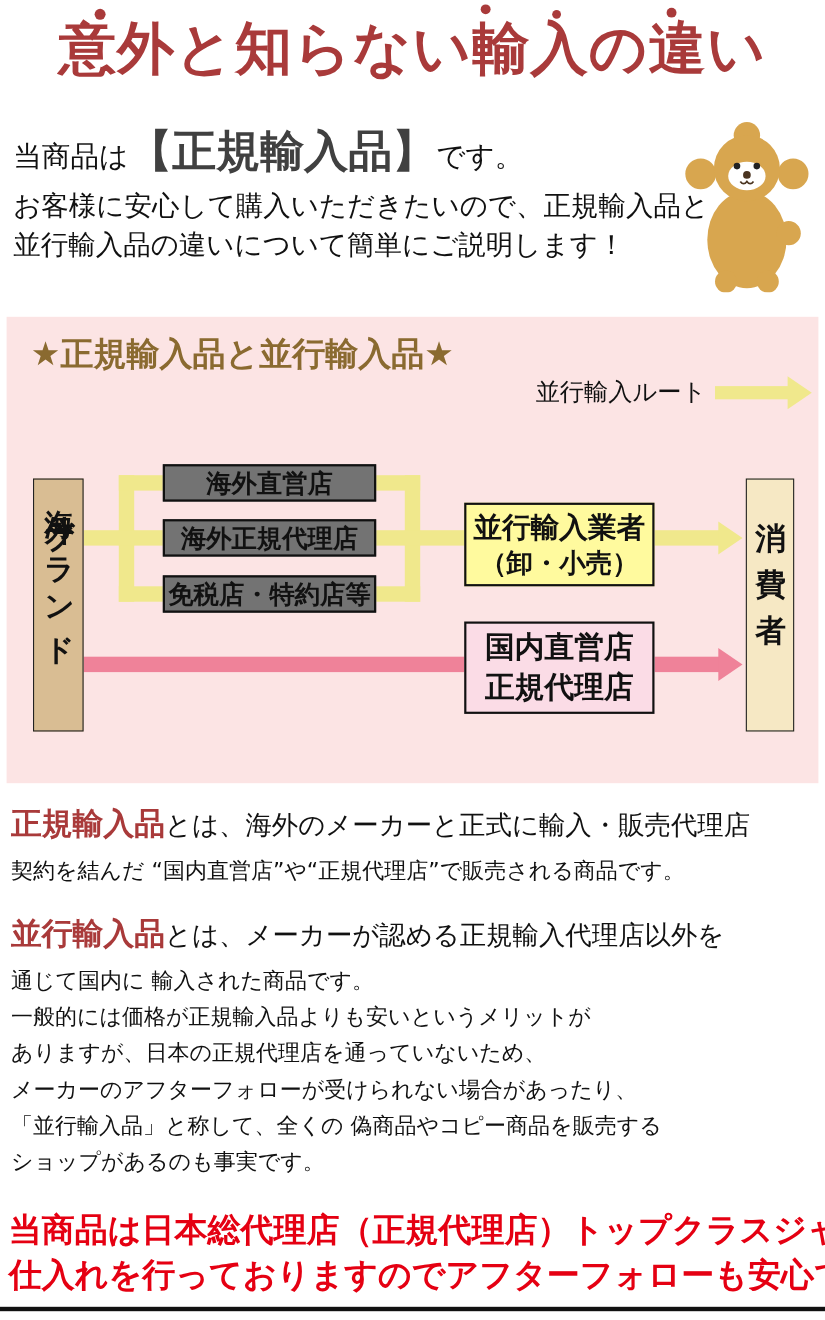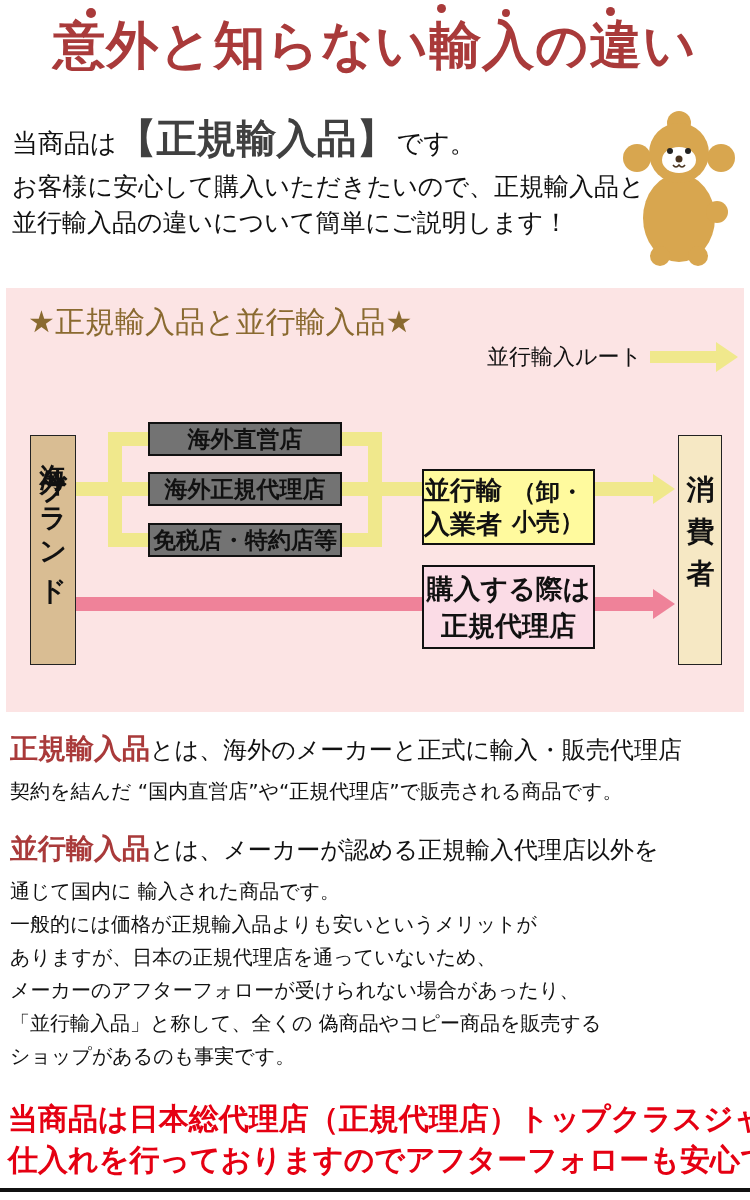--- a/index.html
+++ b/index.html
@@ -20,21 +20,21 @@
   .intro-hl{font-size:40px;font-weight:bold;color:#404040;}
   .intro-line{font-size:25px;line-height:36px;white-space:nowrap;}
   
   .dog{position:absolute;left:620px;top:108px;width:118px;height:158px;}
   
   .diagram{
     position:absolute;left:6px;top:288px;width:738px;height:424px;
     background:#fce4e4;
   }
   .diag-title{
-    position:absolute;left:22px;top:14px;font-size:30px;font-weight:normal;color:#8a6a30;
+    position:absolute;left:22px;top:14px;font-size:30px;font-weight:bold;color:#8a6a30;
     white-space:nowrap;
   }
   .legend{position:absolute;right:6px;top:54px;}
   .legend-row{display:flex;align-items:center;height:30px;margin-bottom:6px;}
   .legend-label{font-size:22px;margin-right:8px;white-space:nowrap;}
   .legend-arrow{position:relative;width:88px;height:30px;}
   .legend-arrow .bar{position:absolute;left:0;top:9px;width:68px;height:12px;}
   .legend-arrow .head{position:absolute;left:66px;top:0;width:0;height:0;
     border-top:15px solid transparent;border-bottom:15px solid transparent;}
   .y-bg{background:#f0e88c;} .p-bg{background:#ef8299;}
@@ -43,22 +43,22 @@
   .pline{position:absolute;background:#ef8299;}
   .ahead{position:absolute;width:0;height:0;border-top:15px solid transparent;border-bottom:15px solid transparent;}
   
   .box{position:absolute;display:flex;align-items:center;justify-content:center;box-sizing:border-box;}
   .box-source{left:24px;top:147px;width:46px;height:230px;background:#d9bd93;border:1px solid #222;
     writing-mode:vertical-rl;text-orientation:upright;font-size:27px;font-weight:bold;letter-spacing:5px;
     justify-content:flex-start;padding-top:6px;}
   .box-shop{left:142px;width:194px;height:34px;background:#737373;border:2px solid #111;
     font-size:23px;font-weight:bold;white-space:nowrap;}
   .shop1{top:134px;} .shop2{top:184px;} .shop3{top:235px;}
-  .box-dealer{left:416px;top:181px;width:173px;height:76px;background:#fffa9e;border:2px solid #111;
-    flex-direction:row;font-weight:bold;}
+  .box-dealer{left:416px;top:169px;width:173px;height:76px;background:#fffa9e;border:2px solid #111;
+    flex-direction:column;font-weight:bold;}
   .box-dealer .l1{font-size:26px;line-height:34px;}
   .box-dealer .l2{font-size:24px;line-height:30px;}
   .box-official{left:416px;top:277px;width:173px;height:84px;background:#fbdce6;border:2px solid #111;
     flex-direction:column;font-weight:bold;}
   .box-official .l1,.box-official .l2{font-size:27px;line-height:37px;}
   .box-consumer{left:672px;top:147px;width:44px;height:230px;background:#f6e8c4;border:1px solid #222;
     writing-mode:vertical-rl;text-orientation:upright;font-size:28px;font-weight:bold;letter-spacing:42px;
     justify-content:flex-start;padding-top:16px;}
   
   .defs{position:absolute;left:10px;top:724px;width:732px;}
@@ -140,21 +140,21 @@
 
     <div class="box box-source">海外ブランド</div>
     <div class="box box-shop shop1">海外直営店</div>
     <div class="box box-shop shop2">海外正規代理店</div>
     <div class="box box-shop shop3">免税店・特約店等</div>
     <div class="box box-dealer">
       <div class="l1">並行輸入業者</div>
       <div class="l2">（卸・小売）</div>
     </div>
     <div class="box box-official">
-      <div class="l1">購入する際は</div>
+      <div class="l1">国内直営店</div>
       <div class="l2">正規代理店</div>
     </div>
     <div class="box box-consumer">消費者</div>
   </div>
 
   <div class="defs">
     <div class="def-big-line">
       <span class="def-term">正規輸入品</span><span>とは、海外のメーカーと正式に輸入・販売代理店</span>
     </div>
     <div class="def-line">契約を結んだ “国内直営店”や“正規代理店”で販売される商品です。</div>

